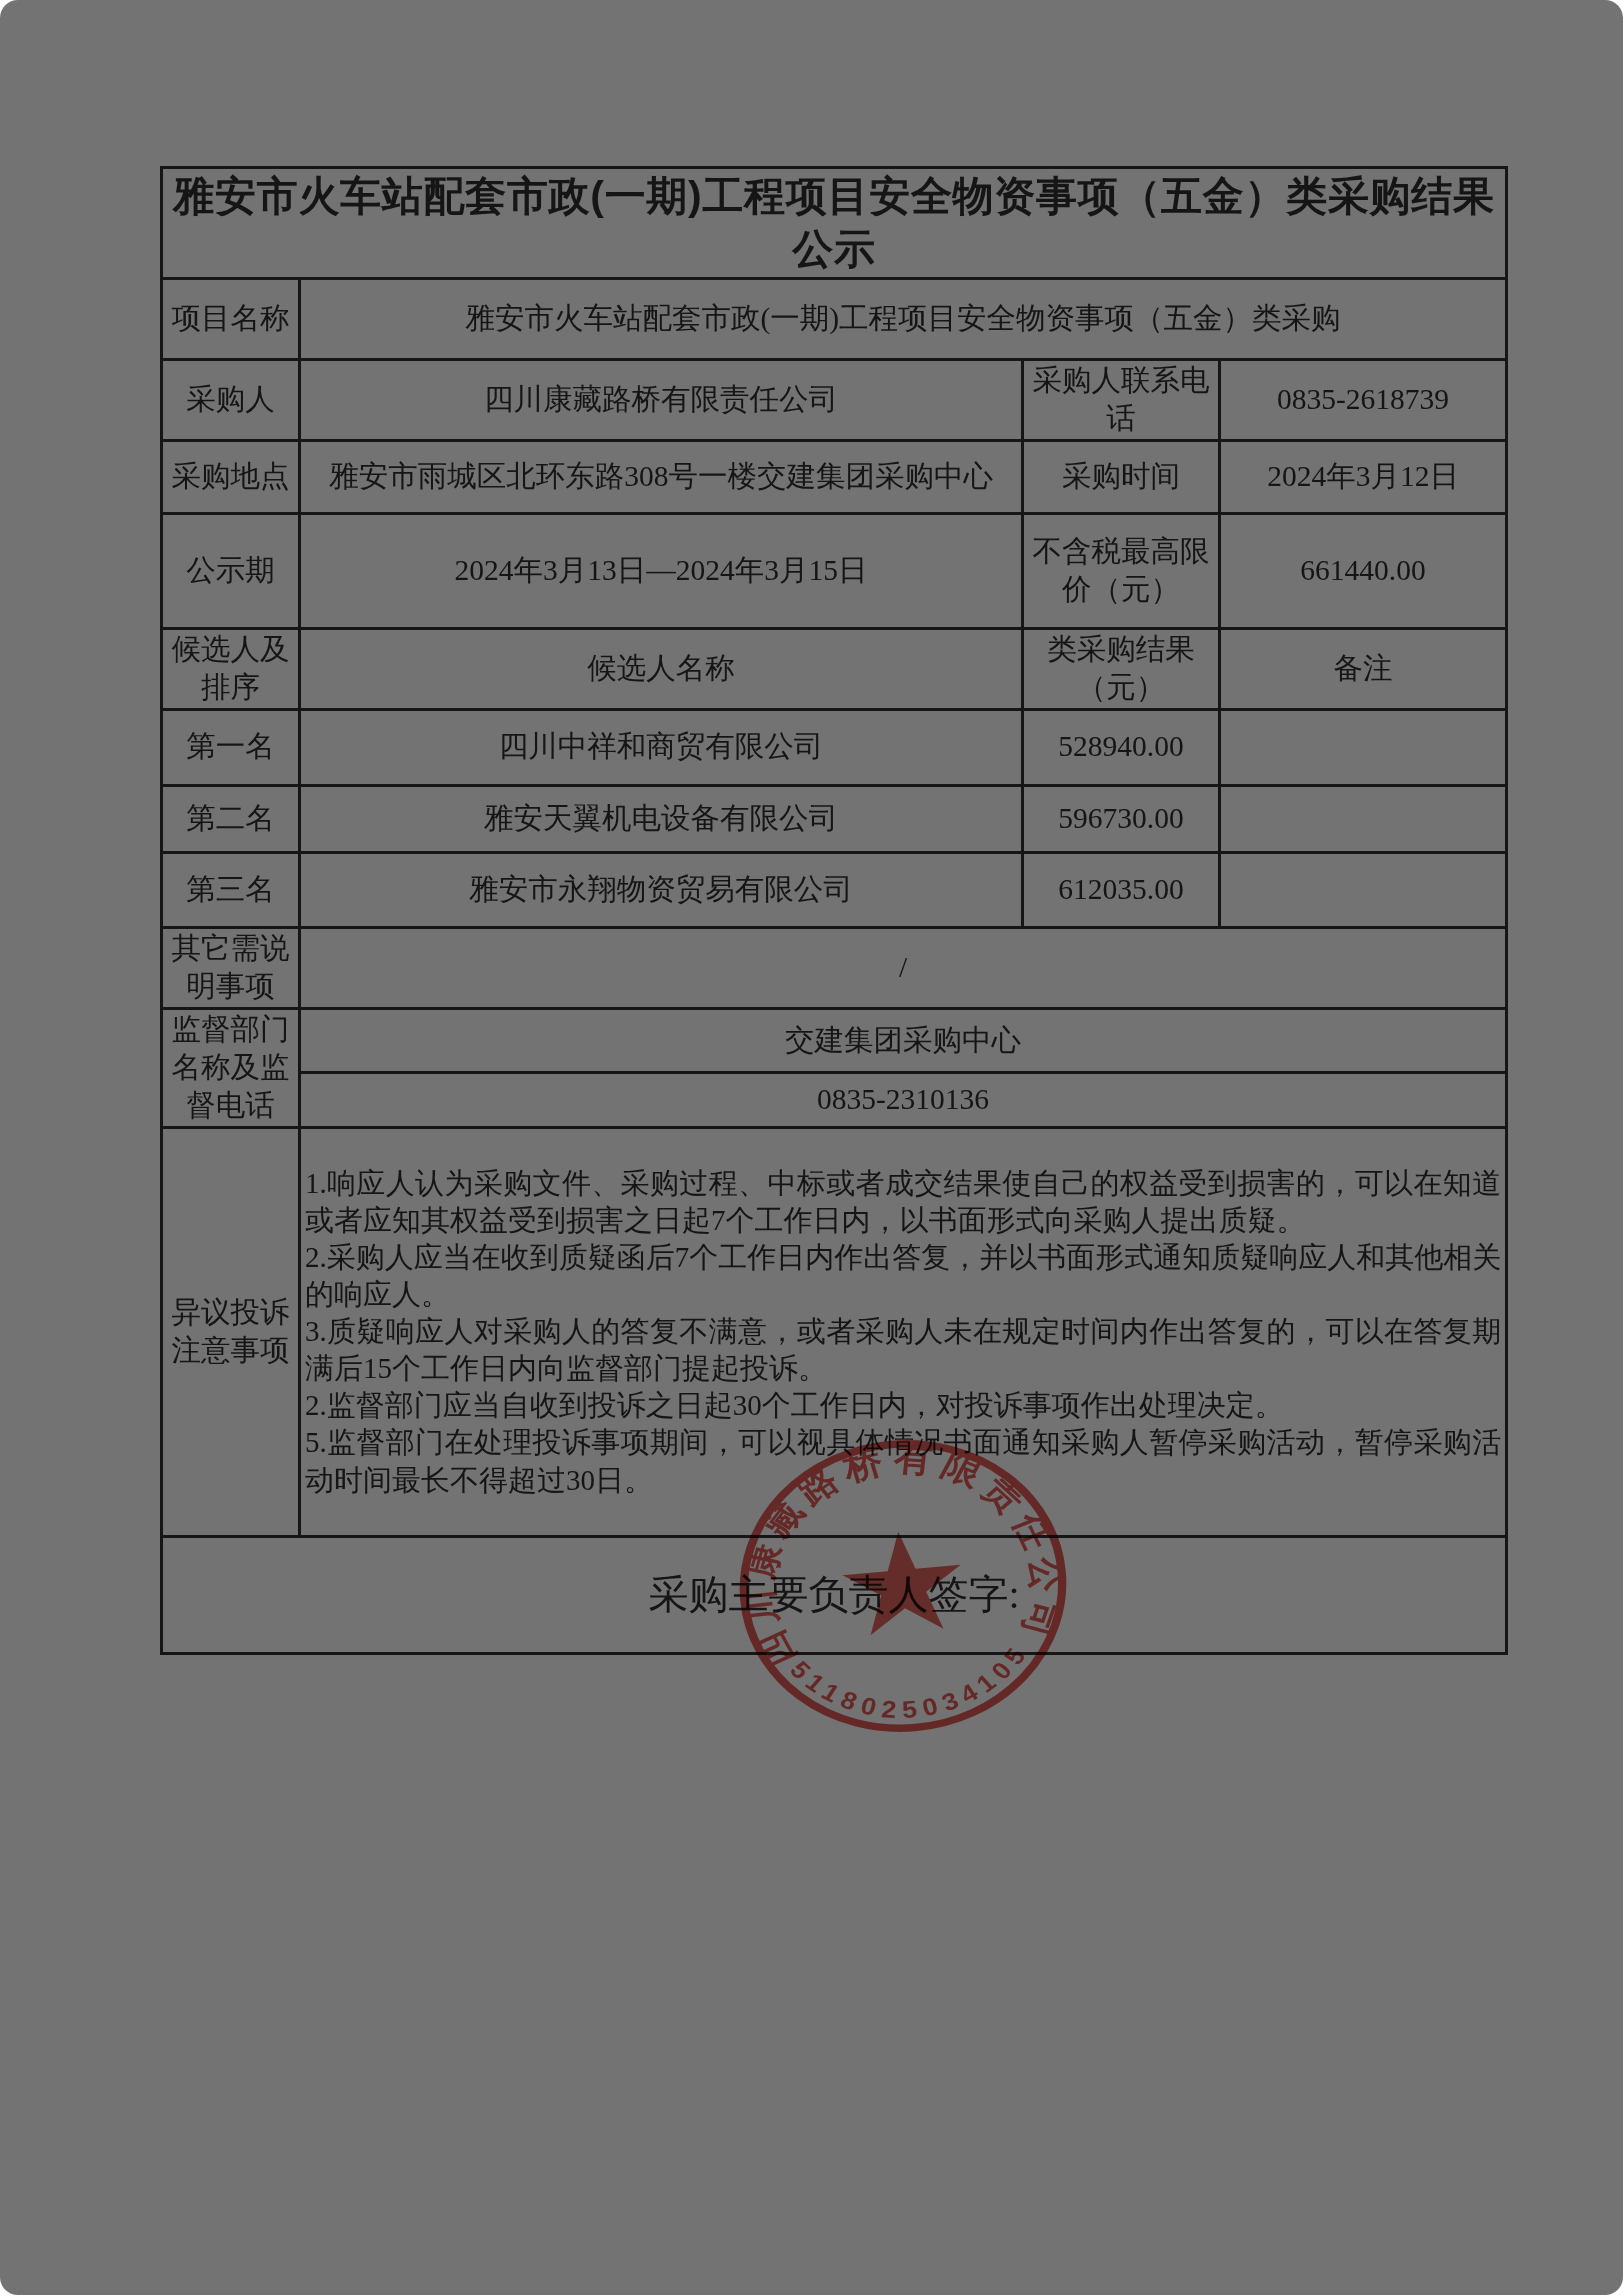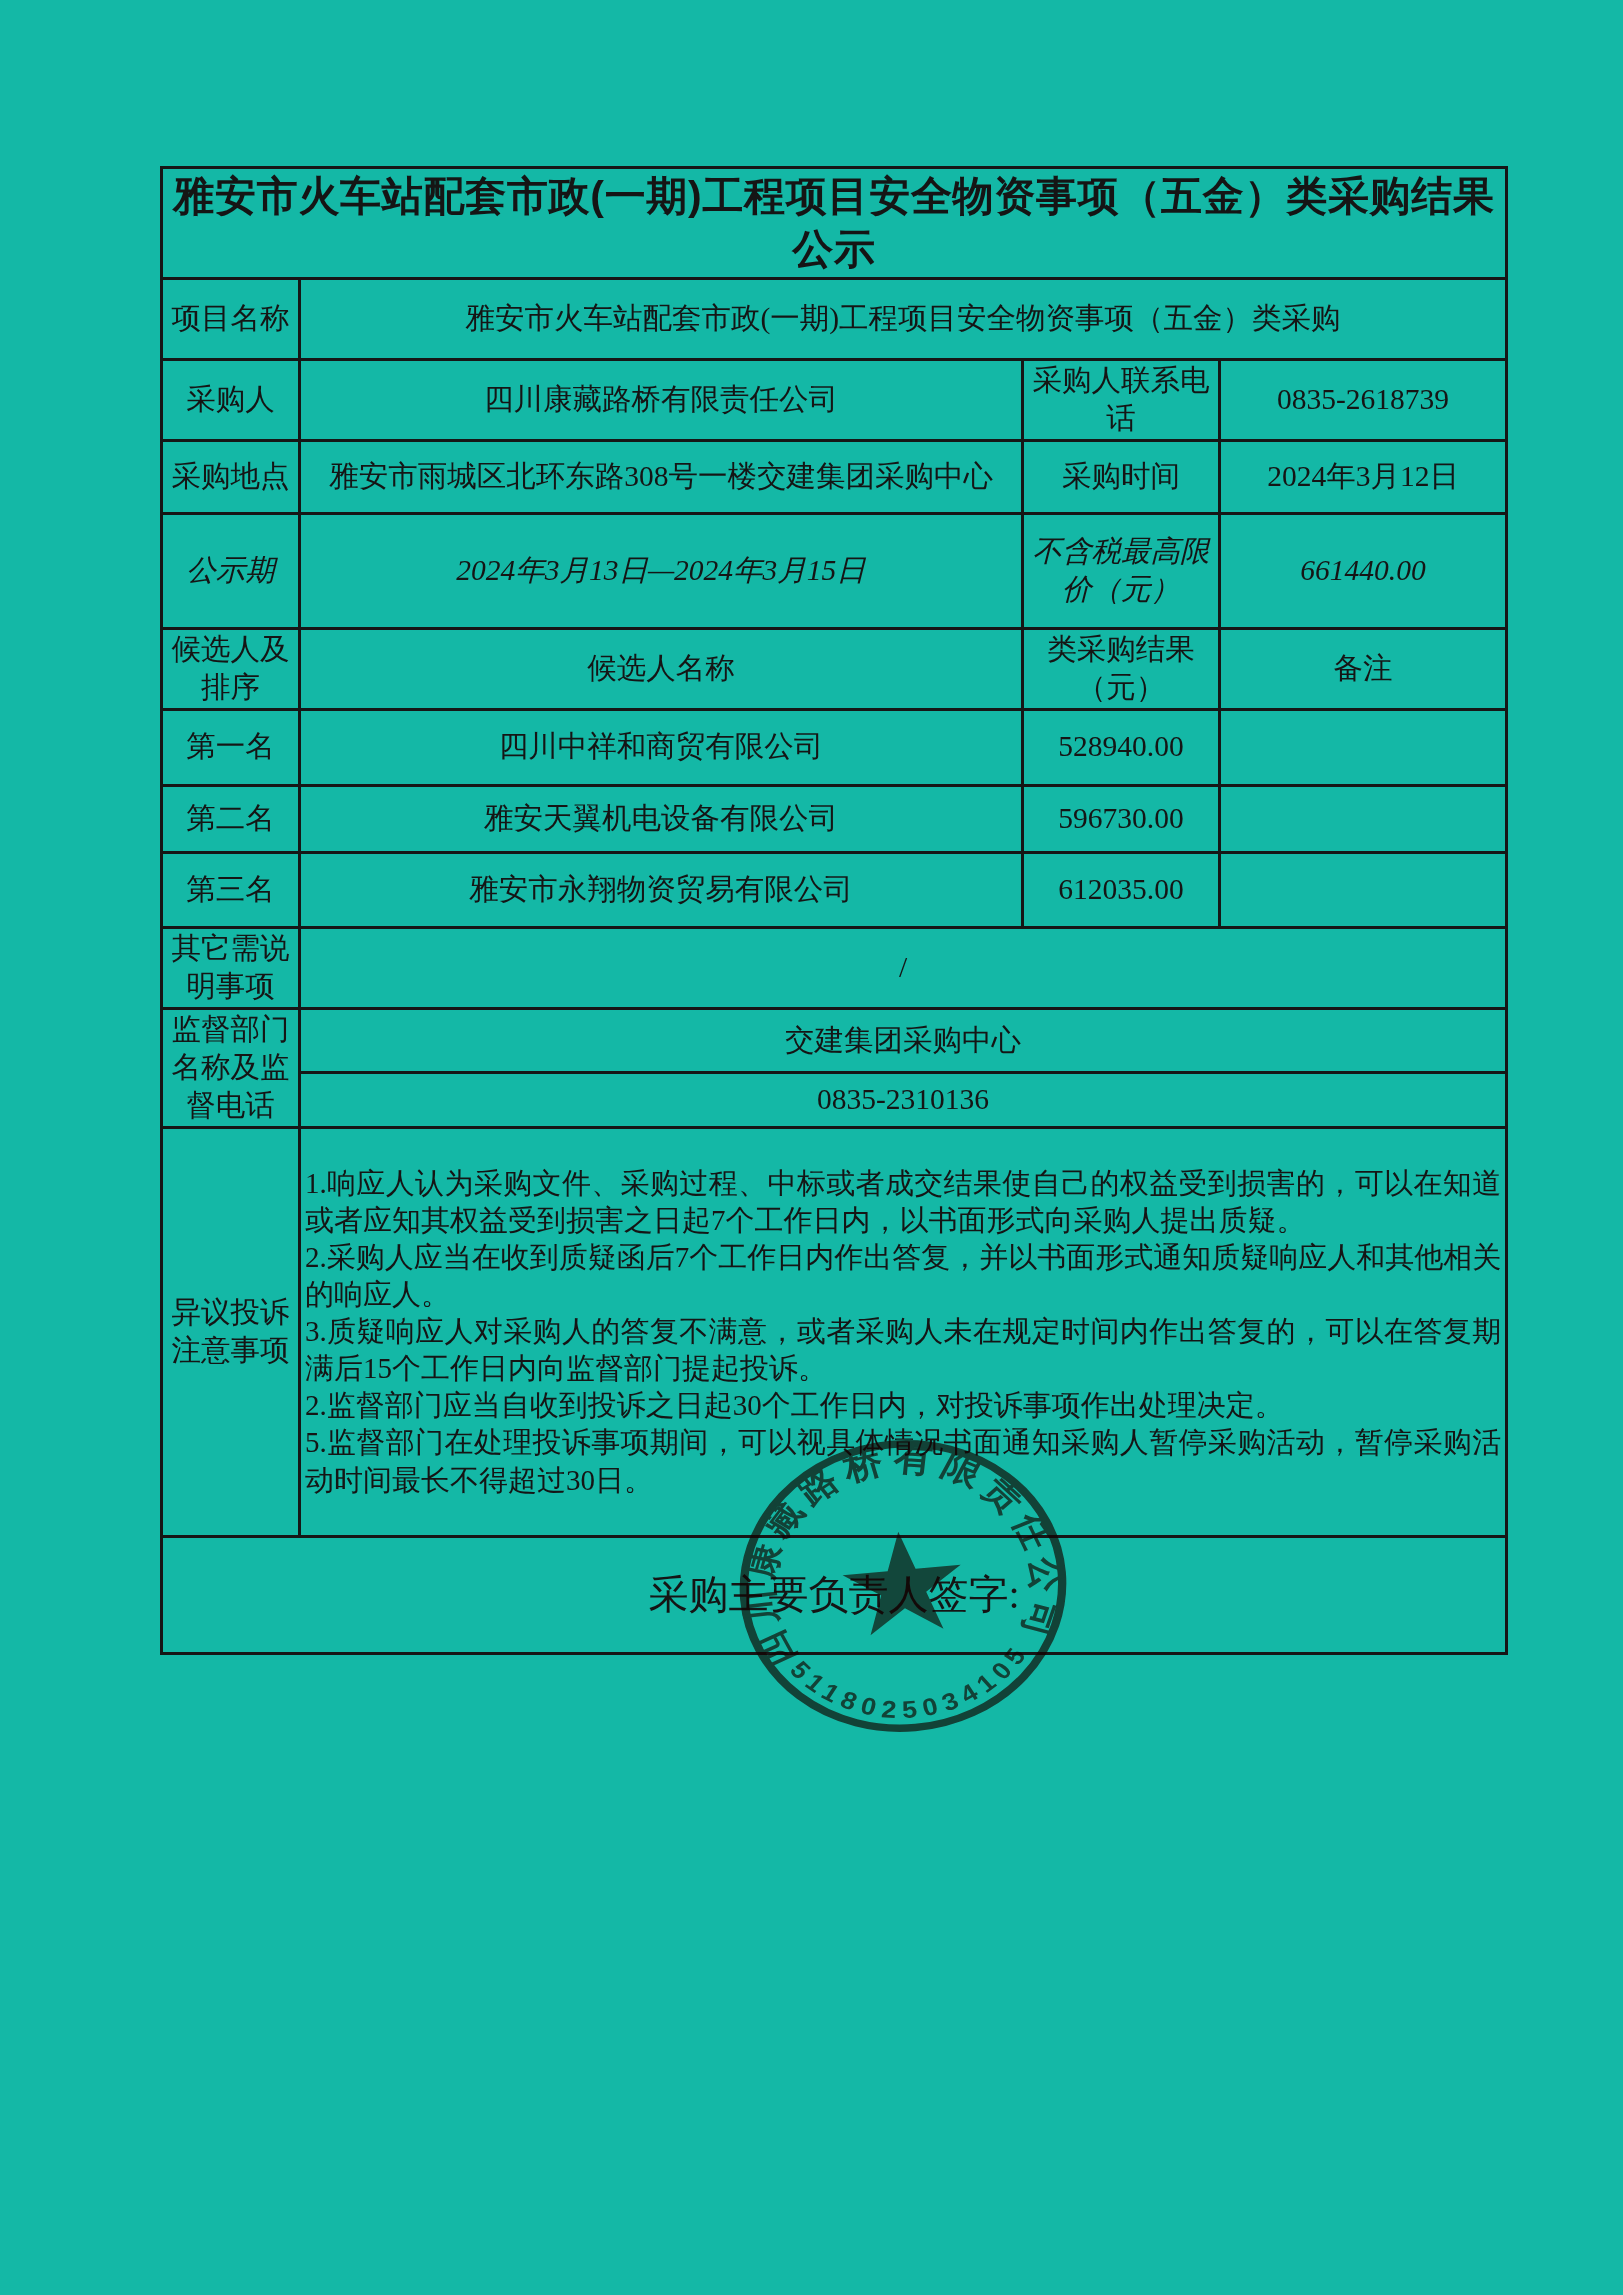--- a/index.html
+++ b/index.html
@@ -4,21 +4,21 @@
 <style>
   * { margin: 0; padding: 0; box-sizing: border-box; }
   html, body { background: #ffffff; }
   body {
     width: 1623px; height: 2295px;
     position: relative;
     font-family: "Liberation Serif", "DejaVu Serif", serif;
     color: #1b1b1b;
     overflow: hidden;
   }
-  .page { position: absolute; inset: 0; background: #14b8a6; }
+  .page { position: absolute; inset: 0; background: #737373; border-radius: 18px; }
 
   table.doc {
     position: absolute;
     left: 160px; top: 166px;
     width: 1345px;
     border-collapse: collapse;
     table-layout: fixed;
     font-size: 29.5px;
     color: #151515;
   }
@@ -32,21 +32,21 @@
   }
   col.c1 { width: 138px; }
   col.c2 { width: 723px; }
   col.c3 { width: 197px; }
   col.c4 { width: 287px; }
 
   tr.r-title   { height: 101px; }
   tr.r-project { height: 81px; }
   tr.r-purch   { height: 74px; }
   tr.r-loc     { height: 73px; }
-  tr.r-pub     { height: 115px; font-style: italic; }
+  tr.r-pub     { height: 115px; }
   tr.r-head    { height: 79px; }
   tr.r-c1      { height: 76px; }
   tr.r-c2      { height: 67px; }
   tr.r-c3      { height: 75px; }
   tr.r-other   { height: 75px; }
   tr.r-sup1    { height: 60px; font-family: Liberation Serif, serif;  }
   tr.r-sup2    { height: 51px;  }
   tr.r-obj     { height: 409px; }
   tr.r-sign    { height: 117px; }
 

